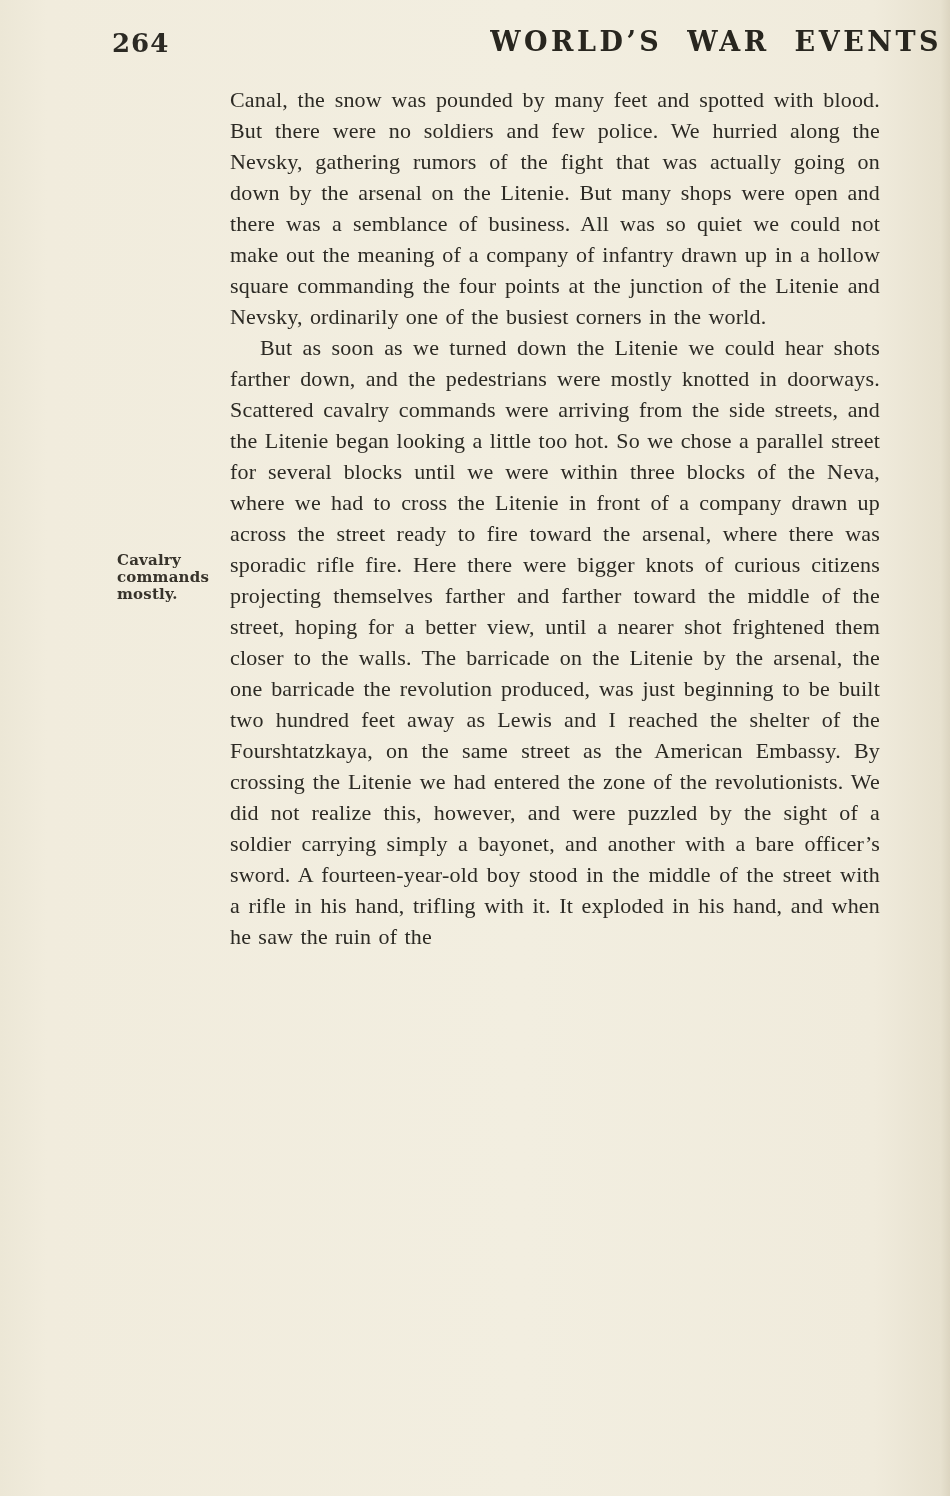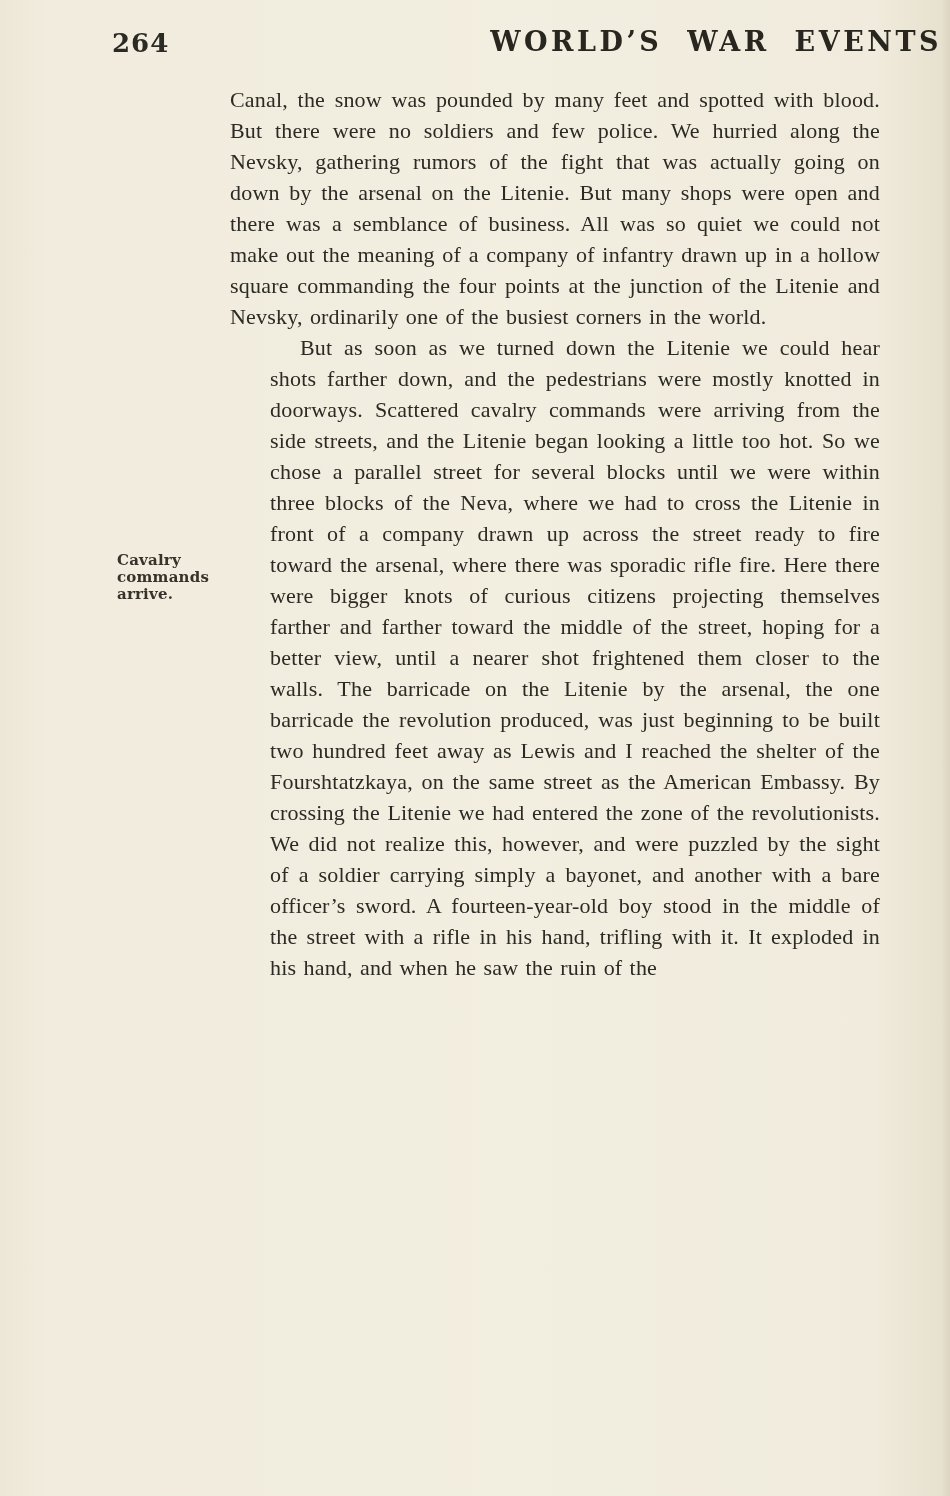--- a/index.html
+++ b/index.html
@@ -59,21 +59,20 @@
     line-height: 31px;
     letter-spacing: 0.2px;
     word-spacing: 1.5px;
     font-family: Liberation Serif, serif;
   }
   .para {
     margin: 0;
   }
   .para.indent {
     text-indent: 30px;
-    margin-left: 40px;
   }
   .sidenote {
     position: absolute;
     left: 117px;
     width: 104px;
     font-size: 15px;
     line-height: 17px;
     font-weight: bold;
     letter-spacing: 0.2px;
     color: #37332b;
@@ -87,21 +86,21 @@
 
 <div class="page">
 
   <header class="page-header">
     <span class="page-number">264</span>
     <h1 class="page-title">WORLD’S WAR EVENTS</h1>
   </header>
 
   <main class="page-body">
 
-    <aside class="sidenote sidenote-1">Cavalry commands arrive.</aside>
+    <aside class="sidenote sidenote-1">Cavalry commands mostly.</aside>
 
 
     <div class="text-column">
       <p class="para no-indent">Canal, the snow was pounded by many feet and spotted with blood.  But there were no soldiers and few police.  We hurried along the Nevsky, gathering rumors of the fight that was actually going on down by the arsenal on the Litenie. But many shops were open and there was a semblance of business.  All was so quiet we could not make out the meaning of a company of infantry drawn up in a hollow square commanding the four points at the junction of the Litenie and Nevsky, ordinarily one of the busiest corners in the world.</p>
       <p class="para indent">But as soon as we turned down the Litenie we could hear shots farther down, and the pedestrians were mostly knotted in doorways. Scattered cavalry commands were arriving from the side streets, and the Litenie began looking a little too hot.  So we chose a parallel street for several blocks until we were within three blocks of the Neva, where we had to cross the Litenie in front of a company drawn up across the street ready to fire toward the arsenal, where there was sporadic rifle fire.  Here there were bigger knots of curious citizens projecting themselves farther and farther toward the middle of the street, hoping for a better view, until a nearer shot frightened them closer to the walls.  The barricade on the Litenie by the arsenal, the one barricade the revolution produced, was just beginning to be built two hundred feet away as Lewis and I reached the shelter of the Fourshtatzkaya, on the same street as the American Embassy.  By crossing the Litenie we had entered the zone of the revolutionists.  We did not realize this, however, and were puzzled by the sight of a soldier carrying simply a bayonet, and another with a bare officer’s sword.  A fourteen-year-old boy stood in the middle of the street with a rifle in his hand, trifling with it.  It exploded in his hand, and when he saw the ruin of the</p>
     </div>
 
   </main>
 
 </div>

